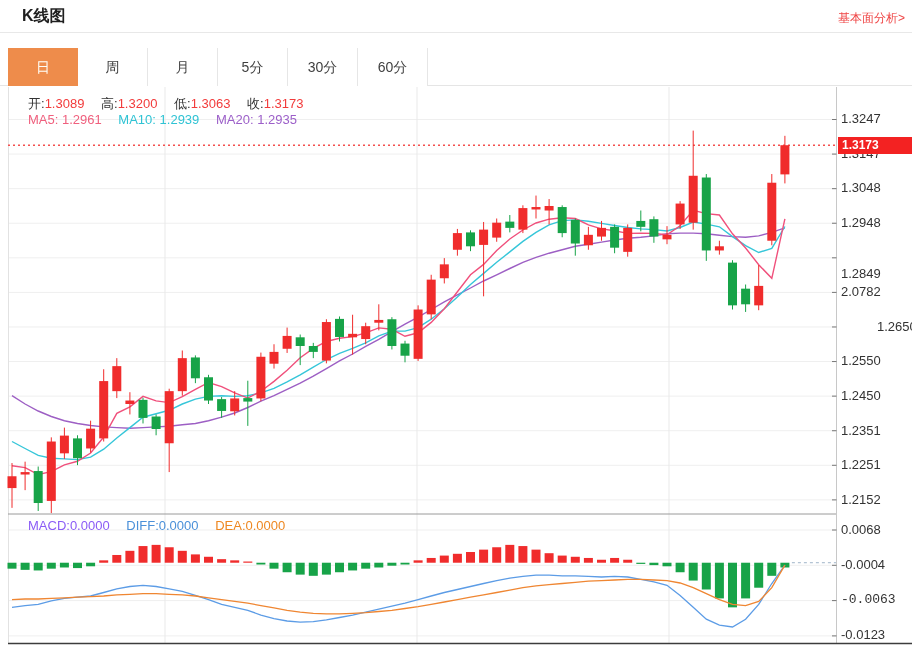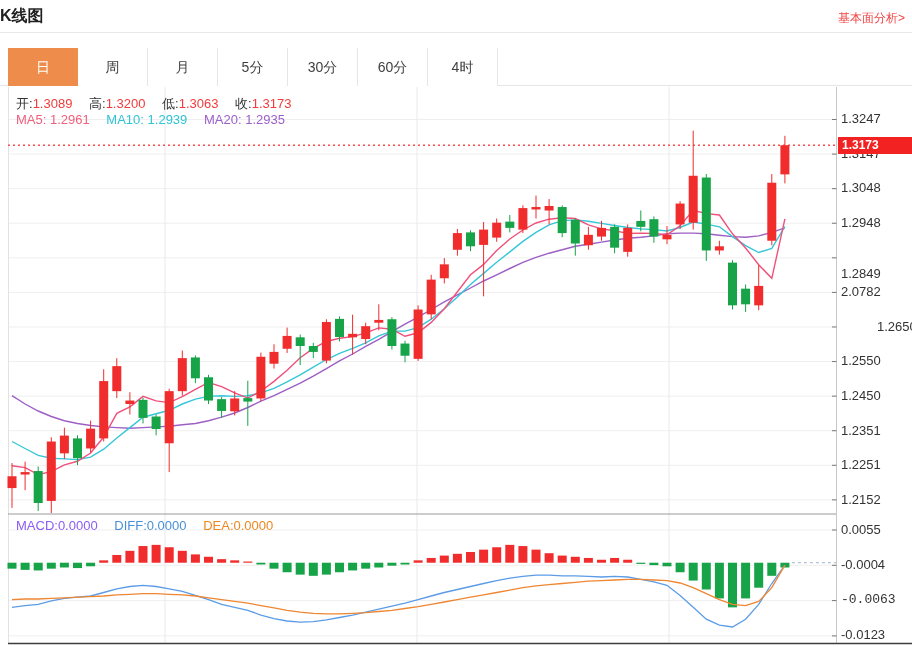--- a/index.html
+++ b/index.html
@@ -1,29 +1,29 @@
 <!DOCTYPE html>
 <html><head>
 <meta charset="utf-8">
 <style>
   html,body{margin:0;padding:0;background:#fff;}
   .page{position:relative;width:912px;height:647px;background:#fff;overflow:hidden;
         font-family:"Liberation Sans",sans-serif;}
   svg.chart{position:absolute;left:0;top:0;z-index:1;}
   .hdr{position:absolute;left:0;top:0;width:912px;height:32px;border-bottom:1px solid #e8e8e8;
        background:#fff;z-index:5;}
-  .title{position:absolute;left:0;top:6px;font-size:16px;font-weight:bold;color:#1f1f1f;}
+  .title{position:absolute;left:22px;top:6px;font-size:16px;font-weight:bold;color:#1f1f1f;}
   .fund-link{position:absolute;right:7px;top:10px;font-size:12px;color:#ef4444;cursor:pointer;}
   .tabs{position:absolute;left:8px;top:48px;height:38px;display:flex;z-index:5;}
   .tab{box-sizing:border-box;width:70px;height:38px;line-height:38px;text-align:center;
        font-size:14px;color:#3f3f3f;background:#fff;border-right:1px solid #e6e6e6;cursor:pointer;}
   .tab:first-child{border-left:1px solid #e6e6e6;}
   .tab.selected{background:#ee8c4b;color:#fffdf6;border-color:#ee8c4b;}
   .tabs-bottom{position:absolute;left:0;top:85px;width:912px;height:1px;background:#e5e5e5;z-index:4;}
-  .legend{position:absolute;z-index:3;font-size:13px;white-space:nowrap;}
+  .legend{position:absolute;z-index:3;font-size:13px;white-space:nowrap;margin-left:12px;}
   .legend span{margin-right:13px;}
   .lab{color:#333;}
   .val-red{color:#f23b3b;}
   .ma5{color:#f0607e;} .ma10{color:#2fc3d4;} .ma20{color:#9c5fc9;}
   .macd-c{color:#8b5cf6;} .diff-c{color:#4a90d9;} .dea-c{color:#ee8822;}
   .ylab{position:absolute;left:841px;font-size:13px;color:#333;z-index:2;line-height:14px;}
   .badge{position:absolute;left:838px;top:137px;width:72px;height:17px;background:#f32222;
          color:#fff;font-size:12px;font-weight:bold;line-height:17px;padding-left:4px;z-index:3;}
 </style>
 </head>
@@ -265,21 +265,20 @@
     <div class="fund-link">基本面分析&gt;</div>
   </div>
 
   <div class="tabs">
     <div class="tab selected">日</div>
     <div class="tab">周</div>
     <div class="tab">月</div>
     <div class="tab">5分</div>
     <div class="tab">30分</div>
     <div class="tab">60分</div>
-    <div class="tab">4时</div>
   </div>
   <div class="tabs-bottom"></div>
 
   <div class="legend" style="left:16px;top:95px;">
     <span><i class="lab" style="font-style:normal">开:</i><i class="val-red" style="font-style:normal">1.3089</i></span>
     <span><i class="lab" style="font-style:normal">高:</i><i class="val-red" style="font-style:normal">1.3200</i></span>
     <span><i class="lab" style="font-style:normal">低:</i><i class="val-red" style="font-style:normal">1.3063</i></span>
     <span><i class="lab" style="font-style:normal">收:</i><i class="val-red" style="font-style:normal">1.3173</i></span>
   </div>
 
@@ -303,18 +302,18 @@
   <div class="ylab" style="top:285px;">2.0782</div>
   <div class="ylab" style="top:320px;margin-left:36px;">1.2650</div>
   <div class="ylab" style="top:354px;">1.2550</div>
   <div class="ylab" style="top:389px;">1.2450</div>
   <div class="ylab" style="top:424px;">1.2351</div>
   <div class="ylab" style="top:458px;">1.2251</div>
   <div class="ylab" style="top:493px;">1.2152</div>
 
   <div class="badge">1.3173</div>
 
-  <div class="ylab" style="top:523px;">0.0055</div>
+  <div class="ylab" style="top:523px;">0.0068</div>
   <div class="ylab" style="top:558px;">-0.0004</div>
   <div class="ylab" style="top:593px;font-family:Liberation Mono, monospace;">-0.0063</div>
   <div class="ylab" style="top:628px;">-0.0123</div>
 
 </div>
 
 </body></html>

